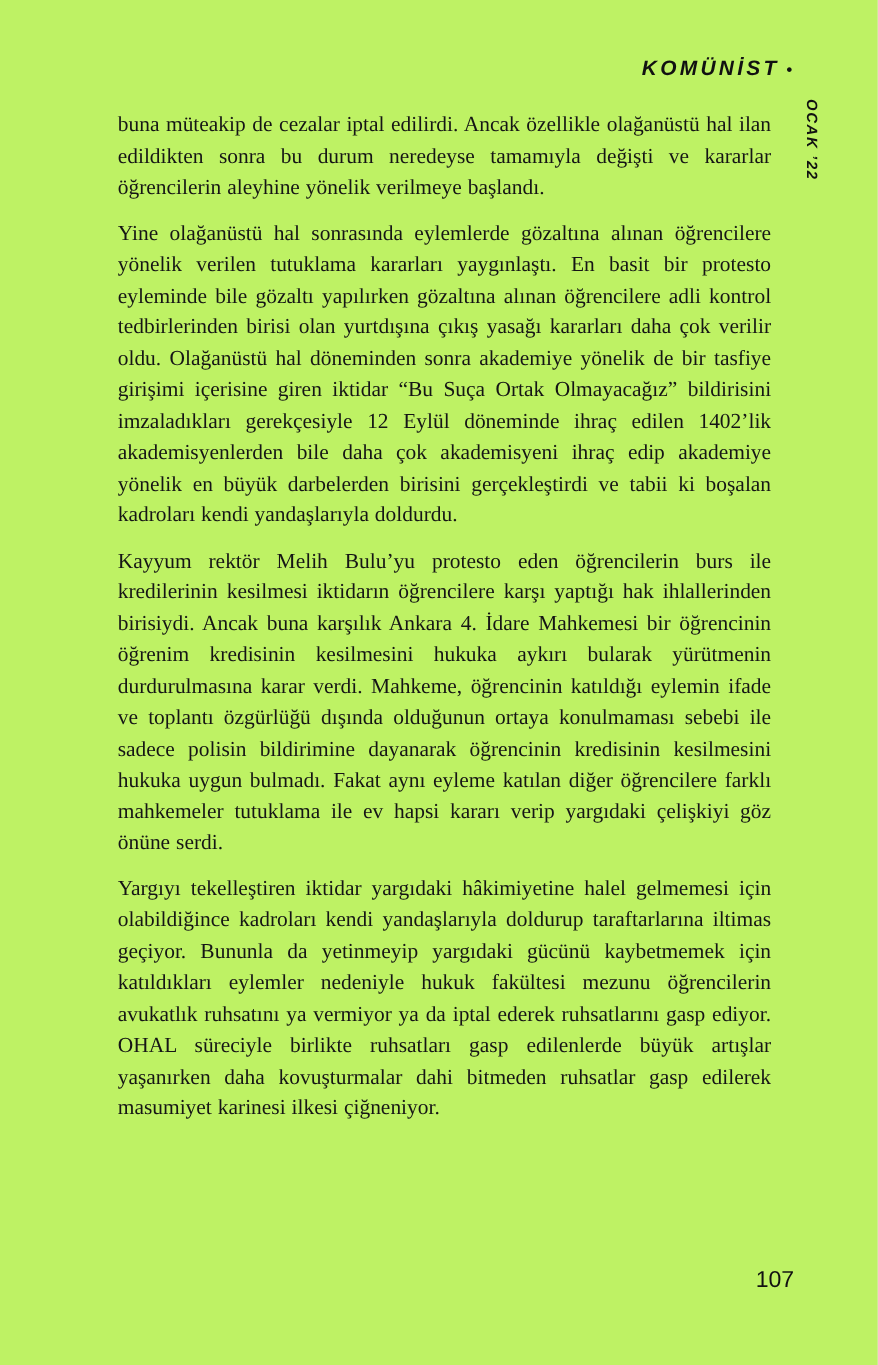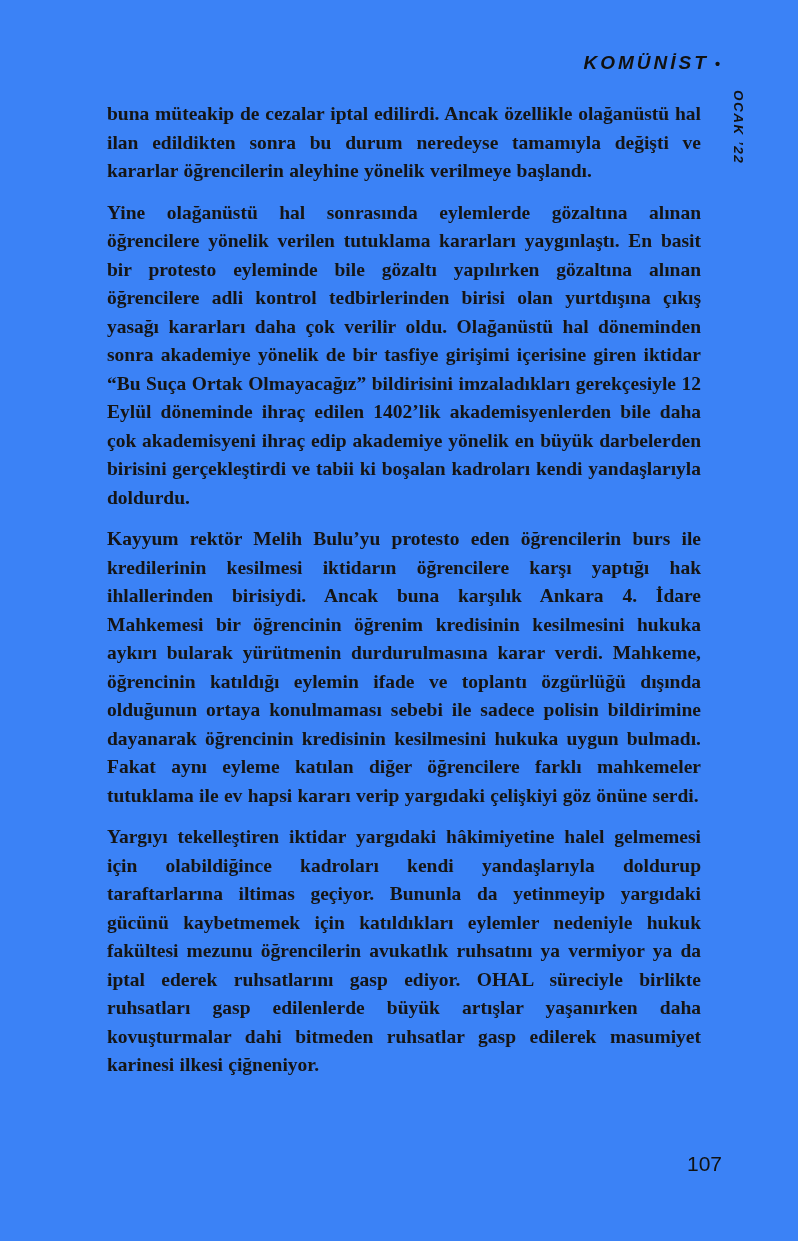--- a/index.html
+++ b/index.html
@@ -5,21 +5,21 @@
   html, body {
     margin: 0;
     padding: 0;
     background: #e8e8e8;
   }
   .page {
     position: relative;
     width: 798px;
     height: 1241px;
     margin: 0 auto;
-    background: #3b82f6;
+    background: #bef264;
     color: #161616;
     overflow: hidden;
   }
 
   
   .header {
     position: absolute;
     top: 52px;
     right: 78px;
     font-family: "Liberation Sans", sans-serif;
@@ -60,21 +60,20 @@
     width: 594px;
     font-family: "Liberation Serif", serif;
     font-size: 19.5px;
     line-height: 28.5px;
     text-align: justify;
     color: #151515;
   }
   .body-text p {
     margin: 0 0 13px 0;
     word-spacing: 0.5px;
-    font-weight: bold;
   }
 
   
   .page-number {
     position: absolute;
     top: 1152px;
     right: 76px;
     font-family: "Liberation Sans", sans-serif;
     font-weight: 400;
     font-size: 21px;

